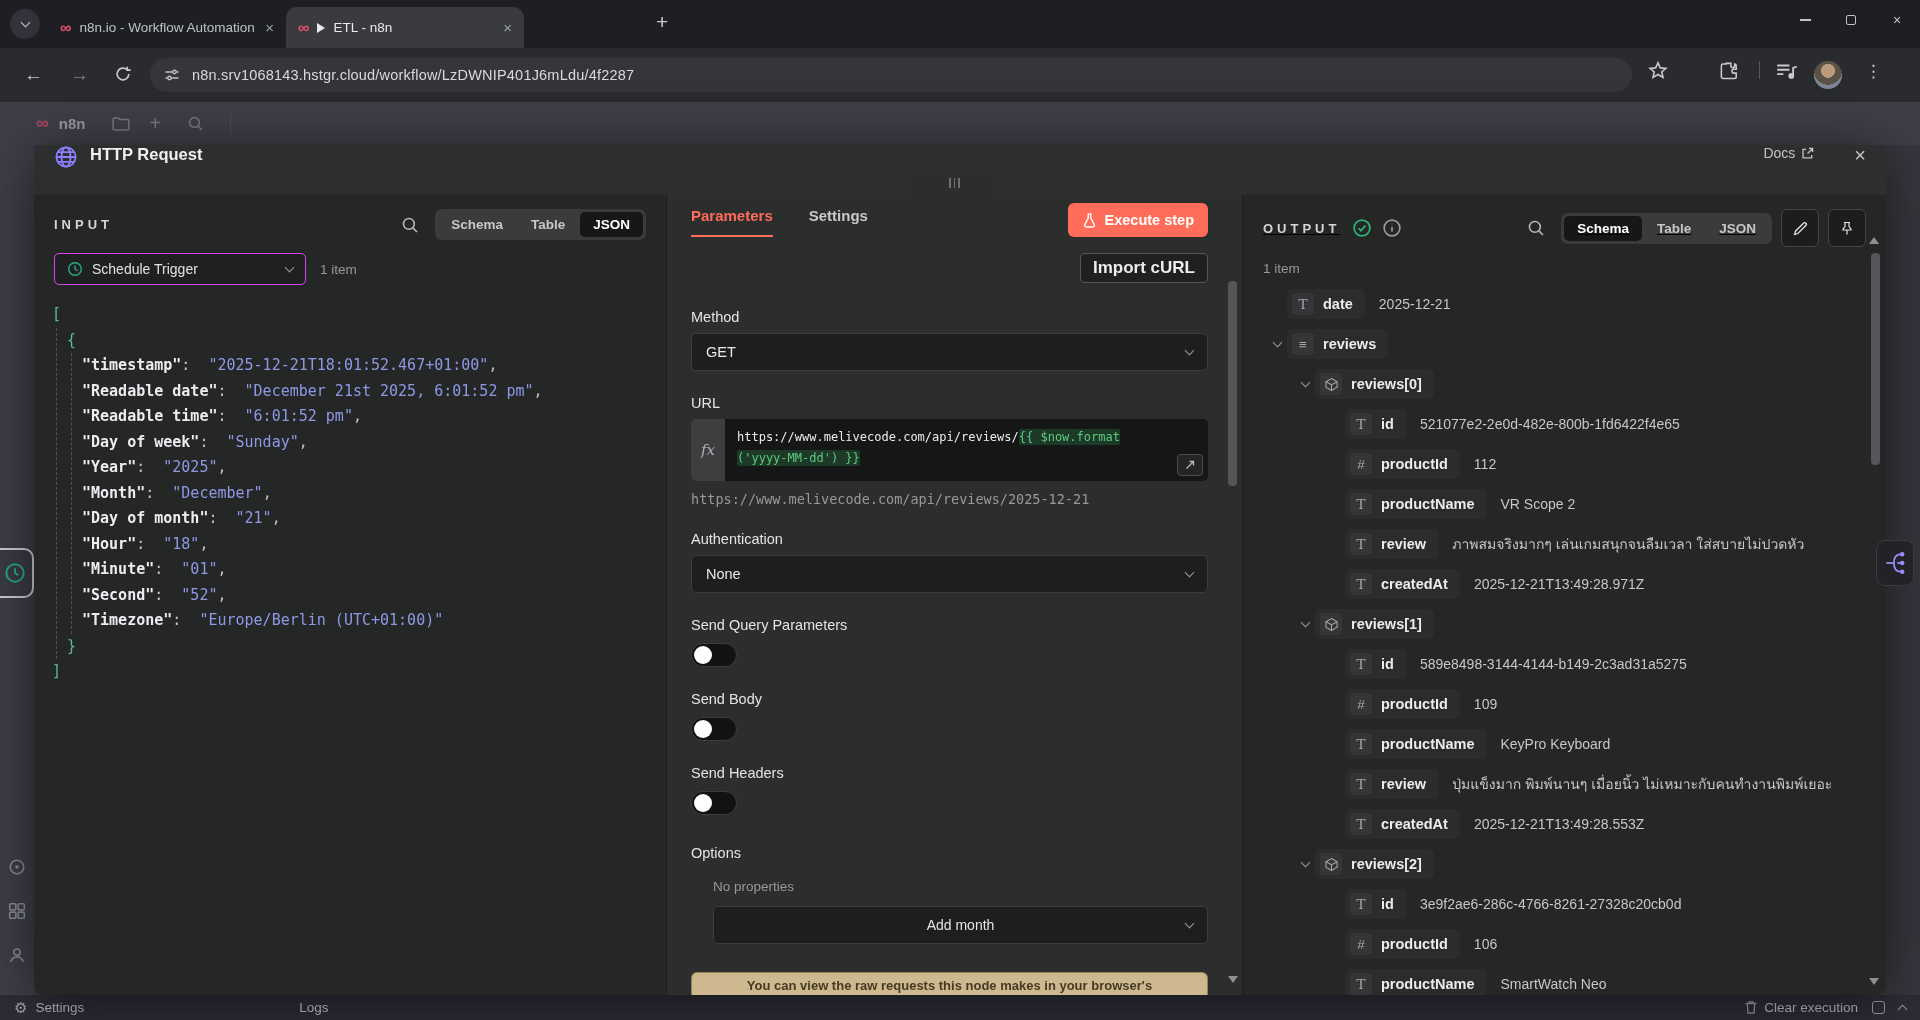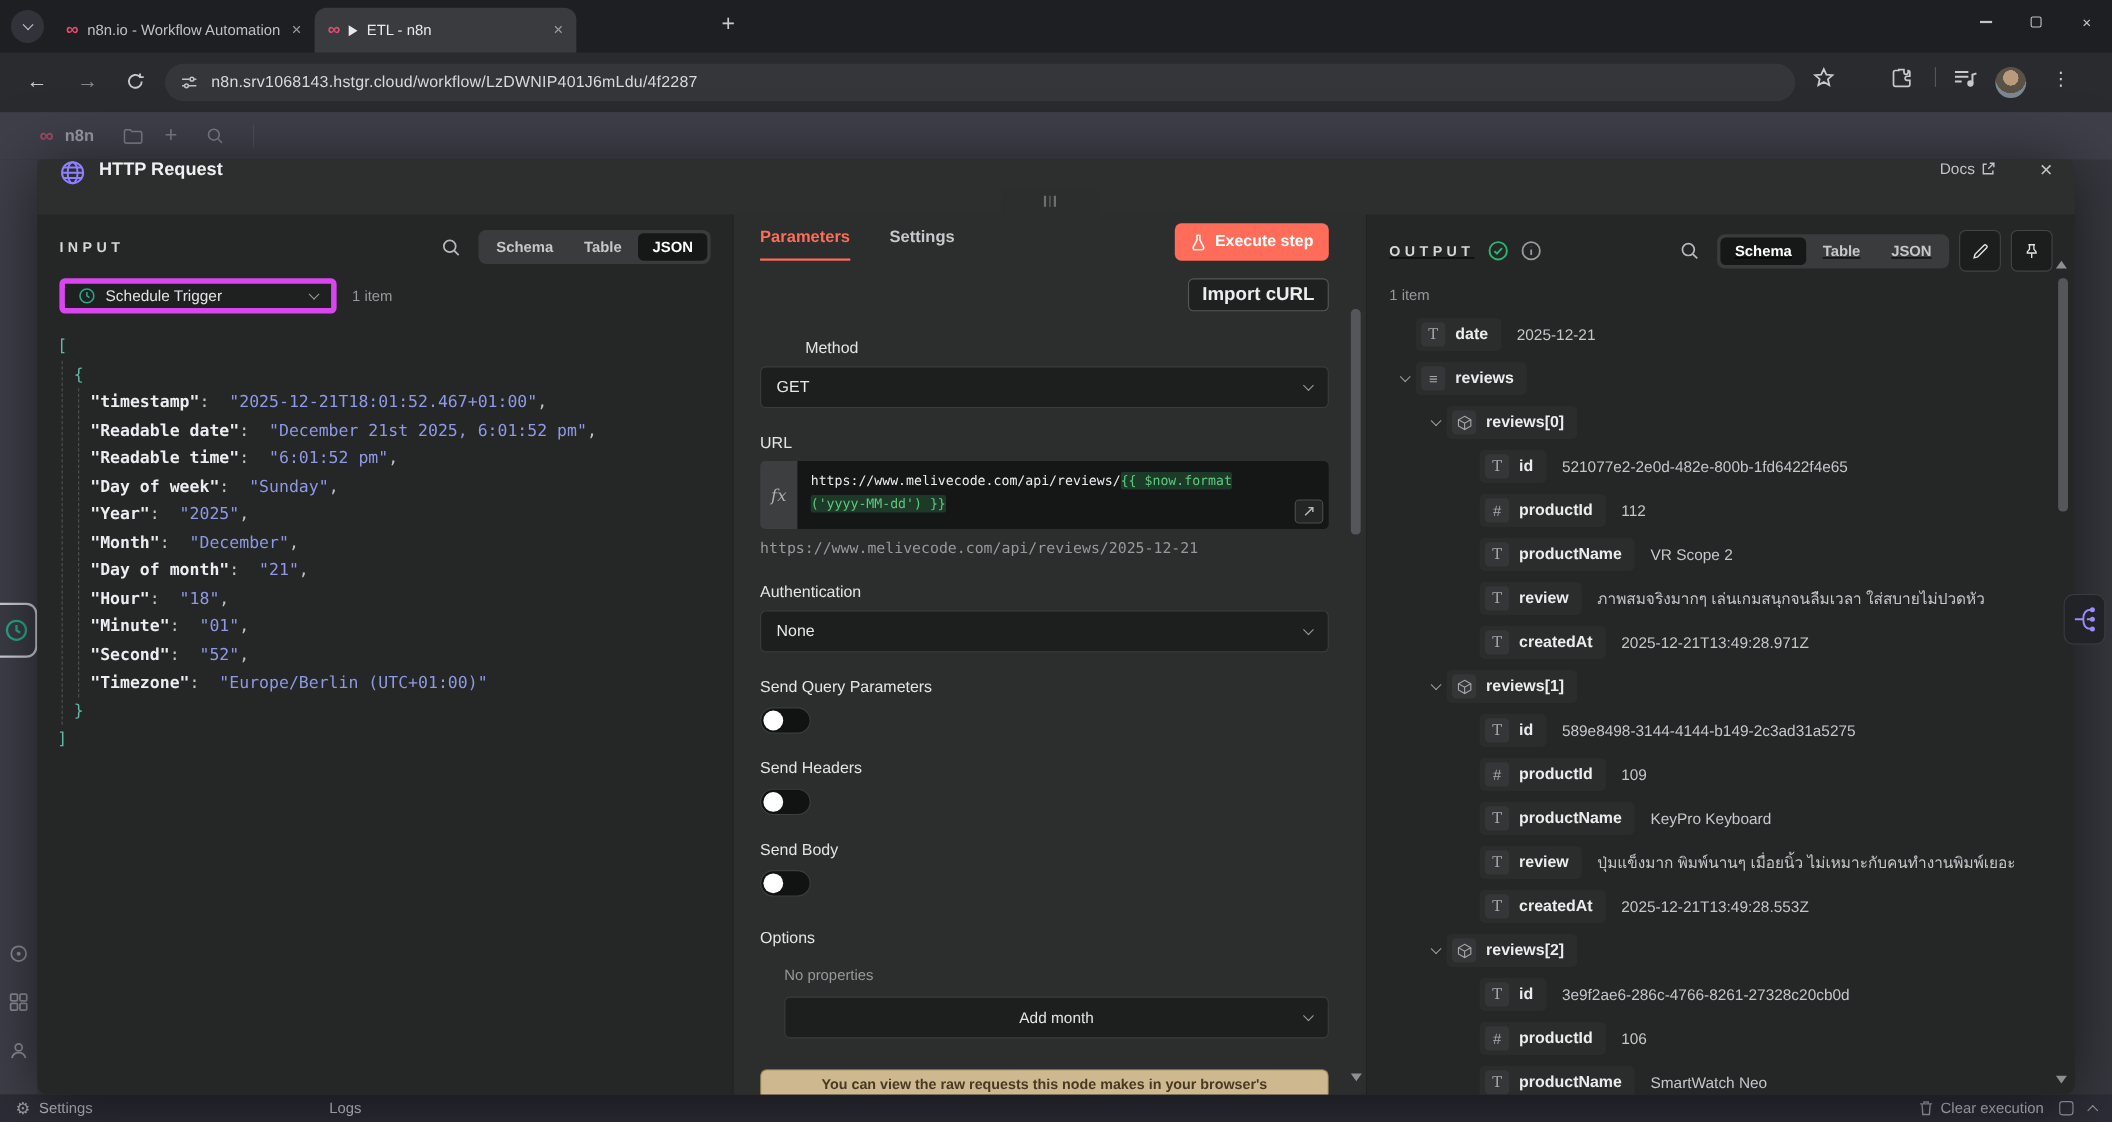--- a/index.html
+++ b/index.html
@@ -67,21 +67,21 @@
   .col-out{background:#252626;border-radius:0 0 10px 0;position:relative;overflow:hidden;}
 
   .panelhead{display:flex;align-items:center;padding:14px 20px 0 20px;}
   .phtitle{font-size:13px;font-weight:bold;letter-spacing:4px;color:#d6d6d8;}
   .seg{display:flex;background:#3a3b3c;border-radius:7px;padding:3px;gap:2px;}
   .seg-item{padding:5px 13px;font-size:13.5px;font-weight:600;color:#c6c7c9;border-radius:5px;}
   .seg-item.active{background:#161717;color:#ffffff;}
 
   
   .selrow{display:flex;align-items:center;gap:14px;margin:13px 20px 0 20px;}
-  .selbox{width:252px;height:32px;background:#1f2020;border:5px solid #d946ef;border-radius:5px;display:flex;
+  .selbox{width:252px;height:32px;background:#1f2020;border:1px solid #d946ef;border-radius:5px;display:flex;
           align-items:center;padding:0 12px;gap:9px;font-size:14px;color:#e2e2e4;}
   .itemcount{font-size:13.5px;color:#98989c;}
   .codeblk{position:relative;margin:17px 0 0 18px;font-family:"DejaVu Sans Mono",monospace;font-size:15px;line-height:25.5px;}
   .cl{white-space:pre;}
   .ind1{padding-left:15px;} .ind2{padding-left:30px;}
   .ck{color:#ececf1;font-weight:bold;} .cv{color:#8e99e6;} .cp{color:#5fb8a5;} .cc,.cm{color:#c2c2c6;}
   .guide{position:absolute;border-left:1px dashed #515254;width:0;}
 
   
   .midpad{padding:0 34px 0 24px;position:relative;height:100%;}
@@ -363,21 +363,21 @@
           <button class="exec" style="position:absolute;top:8px;right:34px;border:none;cursor:pointer;">
             <svg width="15" height="15" viewBox="0 0 14 14" fill="none" stroke="#fff" stroke-width="1.3">
                 <path d="M5.2.8h3.6M5.8.8v3.9L2.6 10.9c-.5 1 .2 2.2 1.3 2.2h6.2c1.1 0 1.8-1.2 1.3-2.2L8.2 4.7V.8"></path>
               </svg>
             <span>Execute step</span>
           </button>
           <div class="improw">
               <span class="impc">Import cURL</span>
             </div>
 
-          <div class="flabel" style="margin-top:26px;margin-left:41px;">Method</div>
+          <div class="flabel" style="margin-top:26px;">Method</div>
           <div class="fselect">
             <span>GET</span>
             <span class="chev gray"></span>
           </div>
 
           <div class="flabel">URL</div>
           <div class="expr">
             <div class="fx">fx</div>
             <div class="exbody"><span>https://www.melivecode.com/api/reviews/</span><span class="exg">{{ $now.format</span><br><span class="exg">('yyyy-MM-dd') }}</span></div>
             <span class="exexp">
@@ -395,26 +395,26 @@
           </div>
 
           <div>
 
               <div>
                 <div class="flabel">Send Query Parameters</div>
                 <div class="tog"></div>
               </div>
 
               <div>
+                <div class="flabel">Send Body</div>
+                <div class="tog"></div>
+              </div>
+
+              <div>
                 <div class="flabel">Send Headers</div>
-                <div class="tog"></div>
-              </div>
-
-              <div>
-                <div class="flabel">Send Body</div>
                 <div class="tog"></div>
               </div>
             </div>
 
           <div class="flabel" style="margin-top:30px;">Options</div>
           <div class="noprops">No properties</div>
           <div class="addopt">
             <span>Add month</span>
             <span class="chev gray"></span>
           </div>

